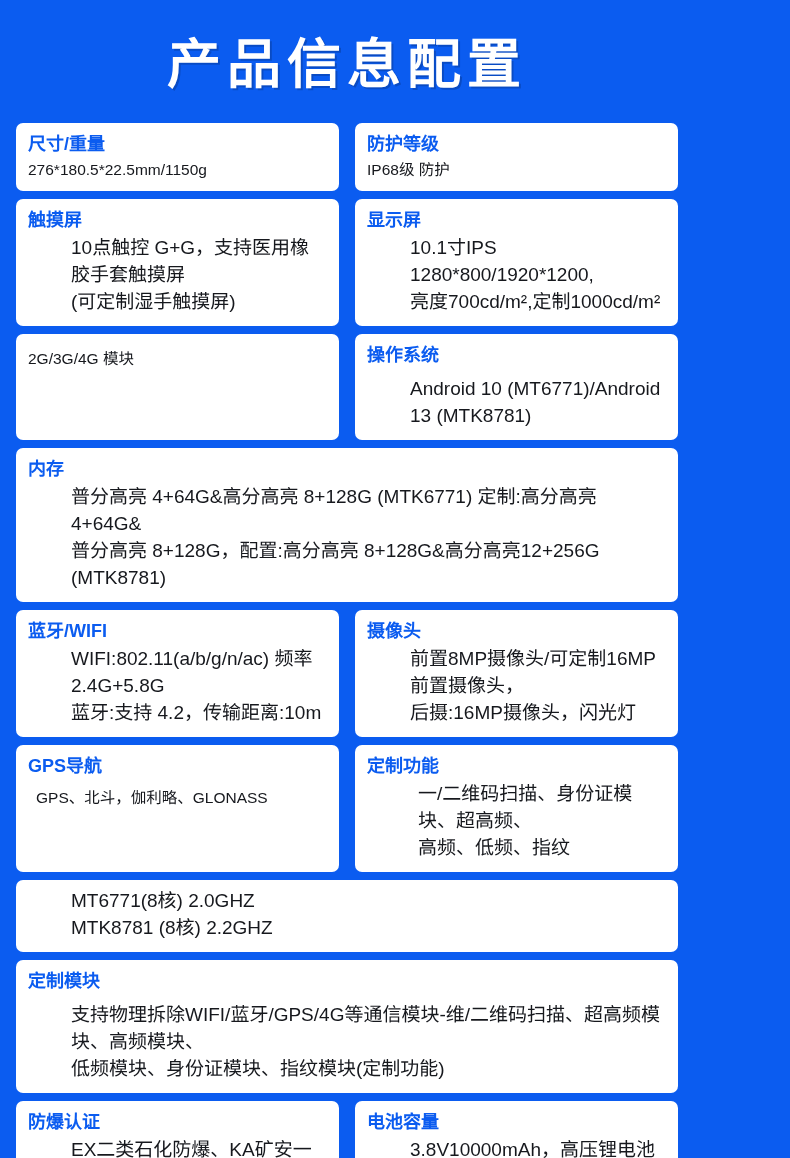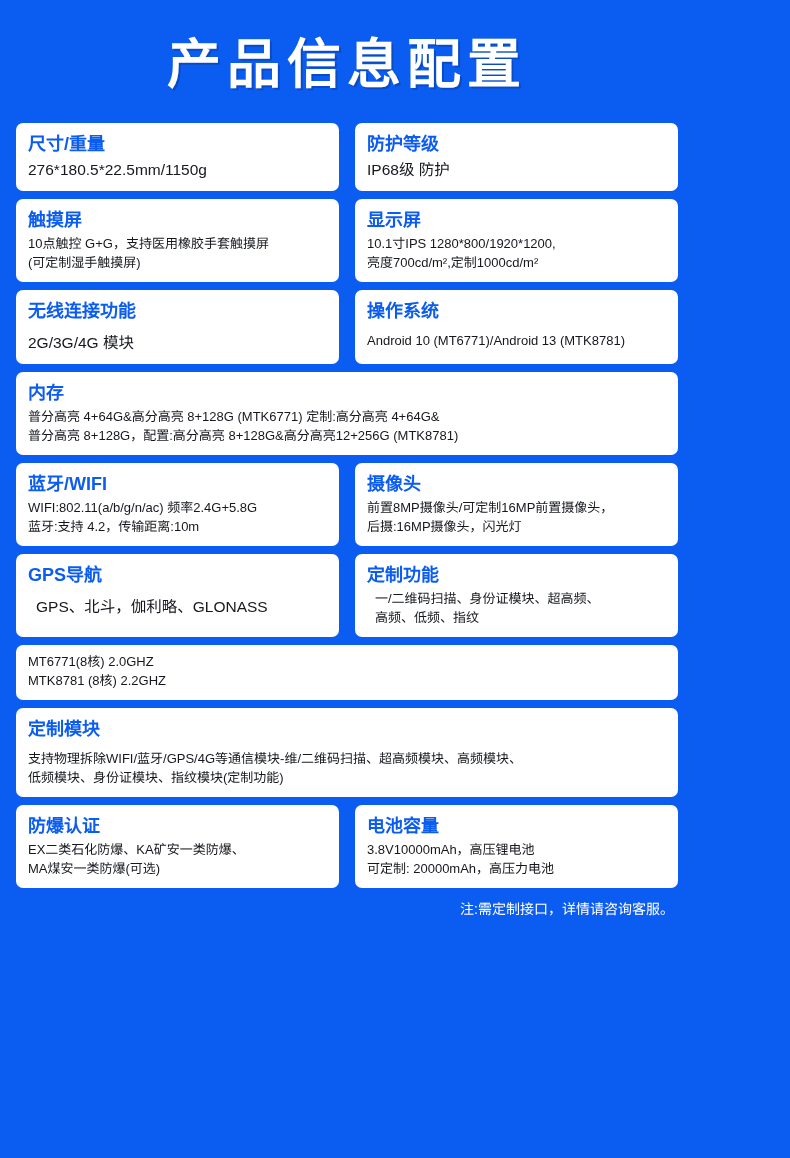--- a/index.html
+++ b/index.html
@@ -63,21 +63,22 @@
     line-height: 1.45;
     margin-bottom: 2px;
   }
   .cell-value {
     color: #16181d;
     font-size: 15.5px;
     line-height: 1.42;
     white-space: pre-line;
   }
   .cell-value.sm {
-    font-size: 13px;
+    font-size: 19px;
+    margin-left: 43px;
   }
   .cell-value.indent {
     padding-left: 8px;
   }
   .cell-value.pad-top {
     margin-top: 6px;
   }
   .footnote {
     margin-top: 10px;
     text-align: right;
@@ -114,21 +115,20 @@
       </div>
       <div class="cell half">
         <div class="cell-label">显示屏</div>
         <div class="cell-value sm">10.1寸IPS 1280*800/1920*1200,
 亮度700cd/m²,定制1000cd/m²</div>
       </div>
     </div>
 
     <div class="row">
       <div class="cell half">
-        <div class="cell-label">无线连接功能</div>
         <div class="cell-value pad-top">2G/3G/4G 模块</div>
       </div>
       <div class="cell half">
         <div class="cell-label">操作系统</div>
         <div class="cell-value sm pad-top">Android 10 (MT6771)/Android 13 (MTK8781)</div>
       </div>
     </div>
 
     <div class="row">
       <div class="cell full">

